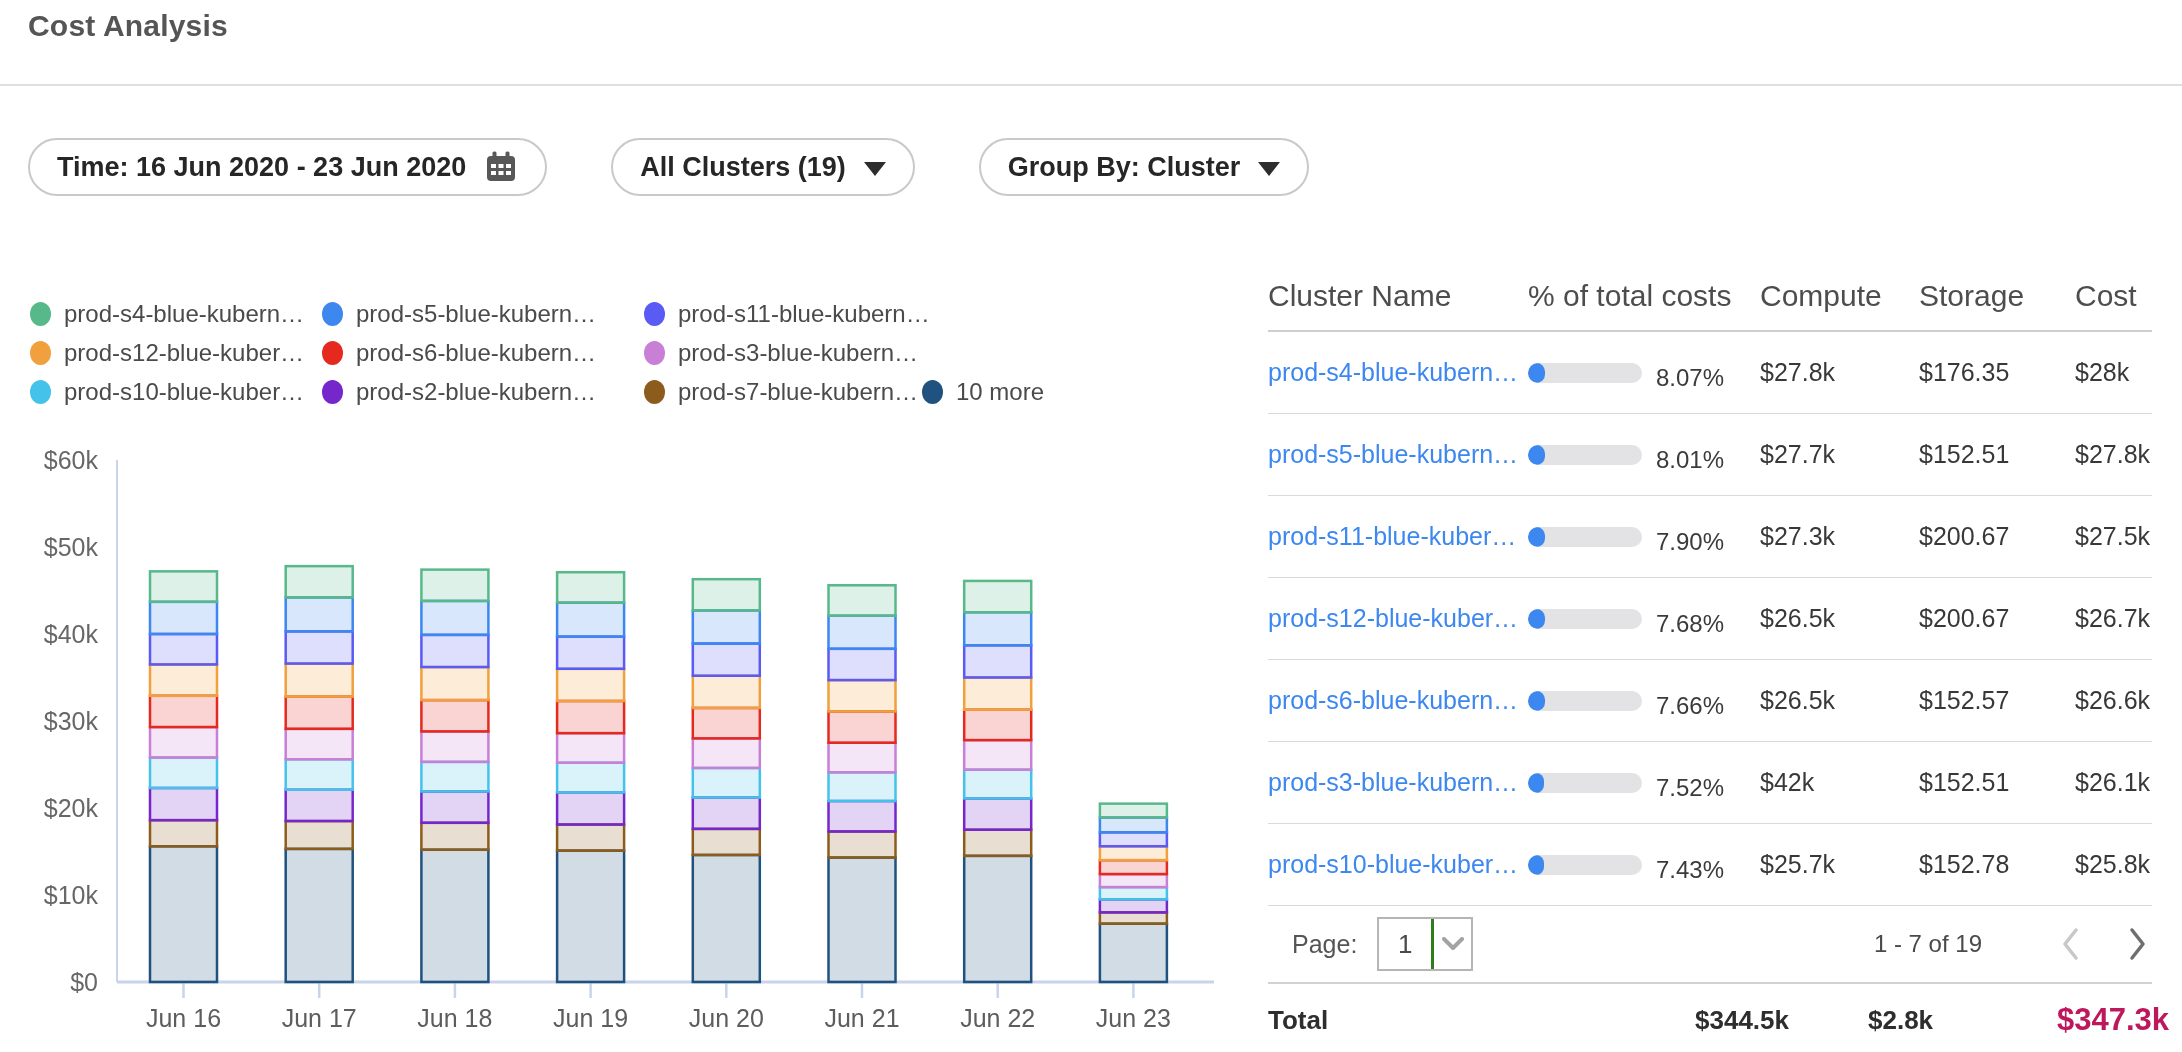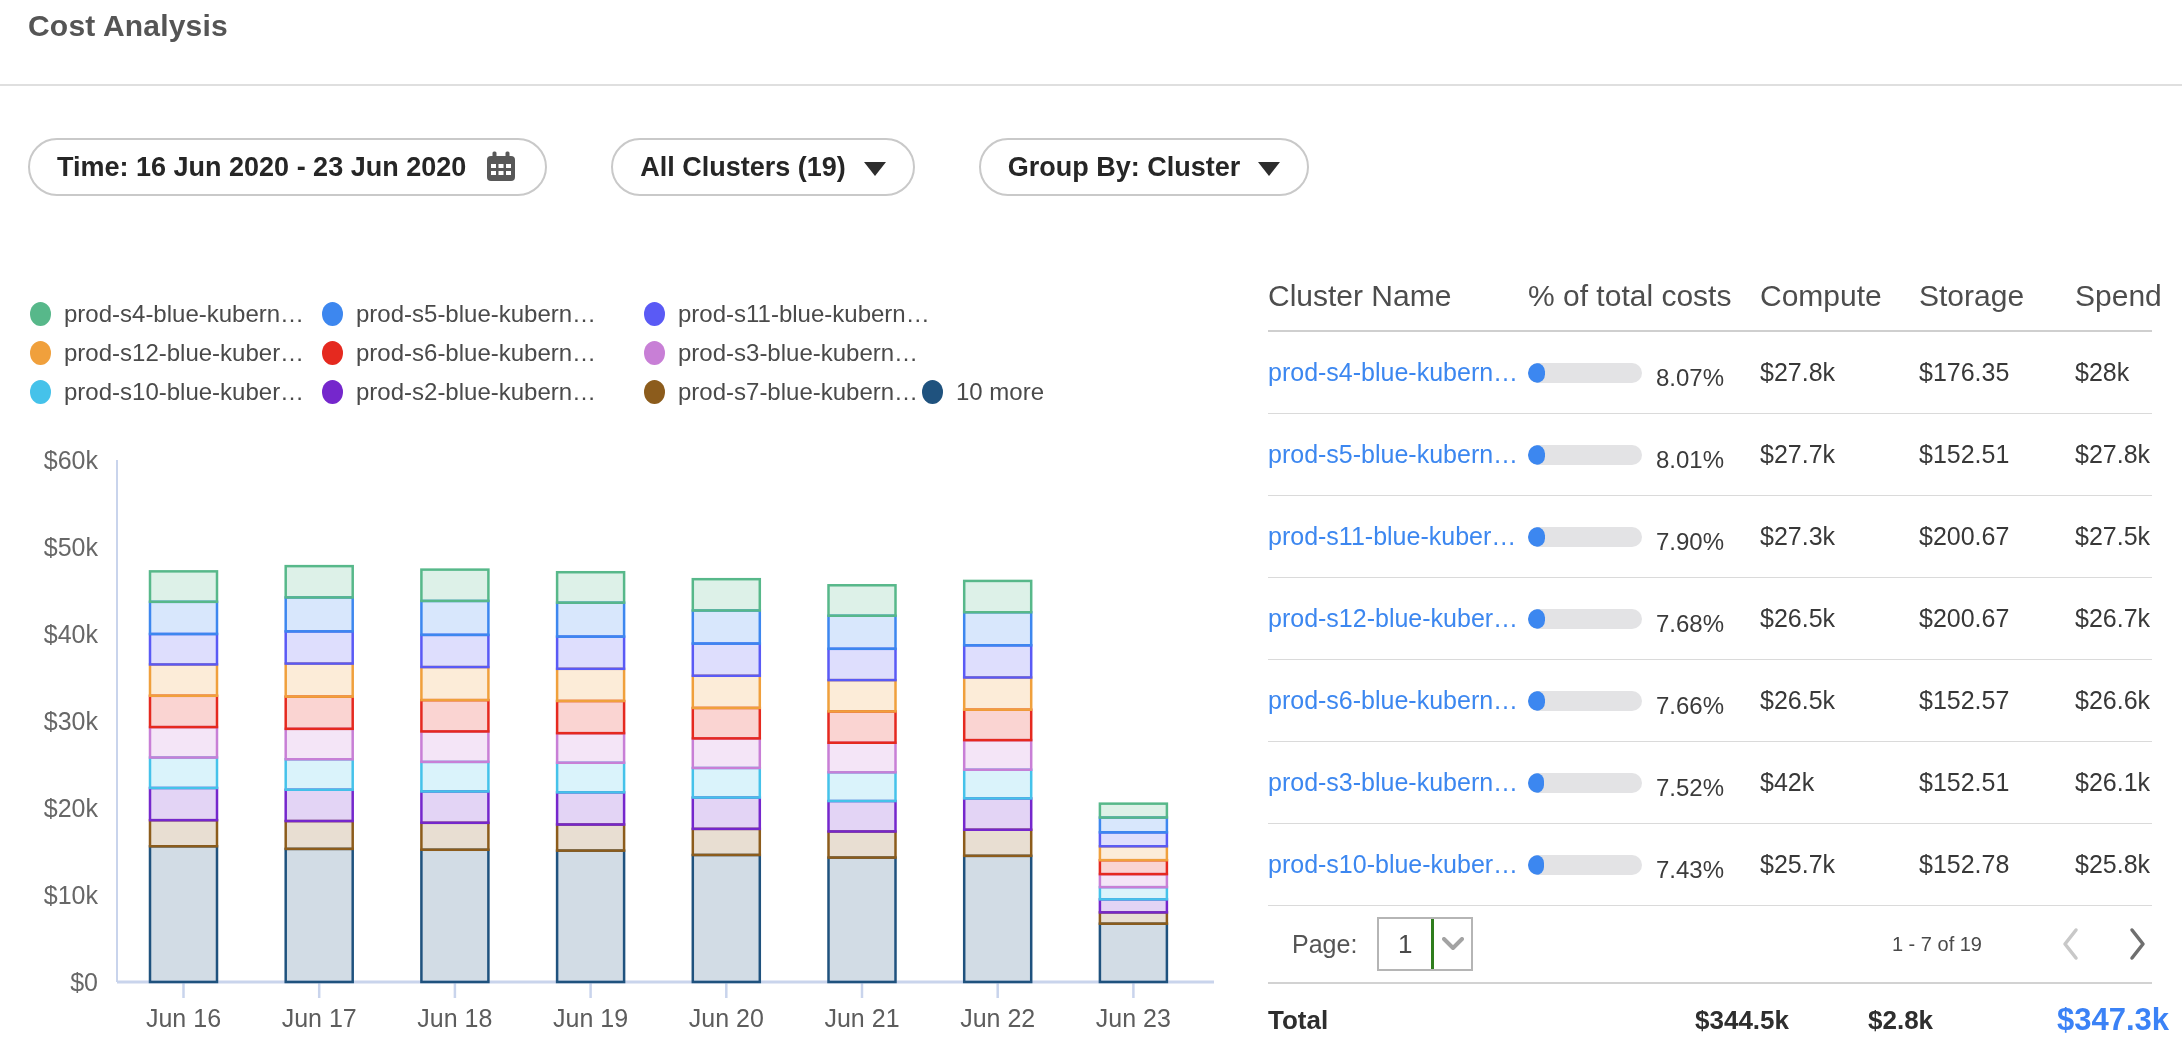--- a/index.html
+++ b/index.html
@@ -41,28 +41,28 @@
   .bar-track{width:114px;height:20px;border-radius:10px;background:#e3e3e5;position:relative;overflow:hidden;flex:0 0 auto;}
   .bar-fill{position:absolute;left:0;top:0;bottom:0;border-radius:10px;background:#3c87f0;}
   .pct-text{font-size:24px;color:#3b3b3b;margin-top:11px;}
 
   
   .t-pagination{display:flex;align-items:center;height:76px;border-bottom:2px solid #d2d2d2;font-size:25px;color:#555;}
   .page-label{margin-left:24px;}
   .page-select{margin-left:20px;width:92px;height:50px;border:2px solid #b5b5b5;background:#fff;display:flex;align-items:stretch;cursor:pointer;}
   .page-select-value{width:52px;display:flex;align-items:center;justify-content:center;font-size:26px;color:#4a4a4a;border-right:3px solid #2f7d1d;}
   .page-select-caret{flex:1;display:flex;align-items:center;justify-content:center;}
-  .range-text{margin-left:auto;font-size:20px;color:#4a4a4a;}
+  .range-text{margin-left:auto;font-size:24px;color:#4a4a4a;}
   .page-arrow{background:none;border:none;padding:0;cursor:pointer;display:flex;align-items:center;}
   .arrow-prev{margin-left:78px;}
   .arrow-next{margin-left:48px;margin-right:4px;}
 
   
   .t-total{display:grid;grid-template-columns:427px 173px 189px 1fr;align-items:center;height:72px;font-size:26px;font-weight:700;color:#2e2e2e;}
-  .total-spend{font-size:31px;color:#3b82f6;}
+  .total-spend{font-size:31px;color:#be185d;}
 </style>
 </head>
 <body>
 
 <div class="page-title">Cost Analysis</div>
 <div class="top-divider"></div>
 
 <div class="filters">
   <button class="pill">
     <span>Time: 16 Jun 2020 - 23 Jun 2020</span>
@@ -240,21 +240,21 @@
     <rect x="1099.8999999999999" y="392.5699999999999" width="67" height="14.79" fill="#3d87ef" fill-opacity="0.2" stroke="#3d87ef" stroke-width="2.5"></rect>
     <rect x="1099.8999999999999" y="378.64999999999986" width="67" height="13.92" fill="#57b88a" fill-opacity="0.2" stroke="#57b88a" stroke-width="2.5"></rect>
   </svg>
 
 <div class="cost-table">
   <div class="t-head">
     <div>Cluster Name</div>
     <div>% of total costs</div>
     <div>Compute</div>
     <div>Storage</div>
-    <div>Spend</div>
+    <div>Cost</div>
   </div>
 
   <div id="rows">
   <div class="t-row">
     <div class="cluster-link">prod-s4-blue-kubern…</div>
     <div class="pct-cell">
       <span class="bar-track">
             <span class="bar-fill" style="width: 15.333%;"></span>
           </span>
       <span class="pct-text">8.07%</span>

